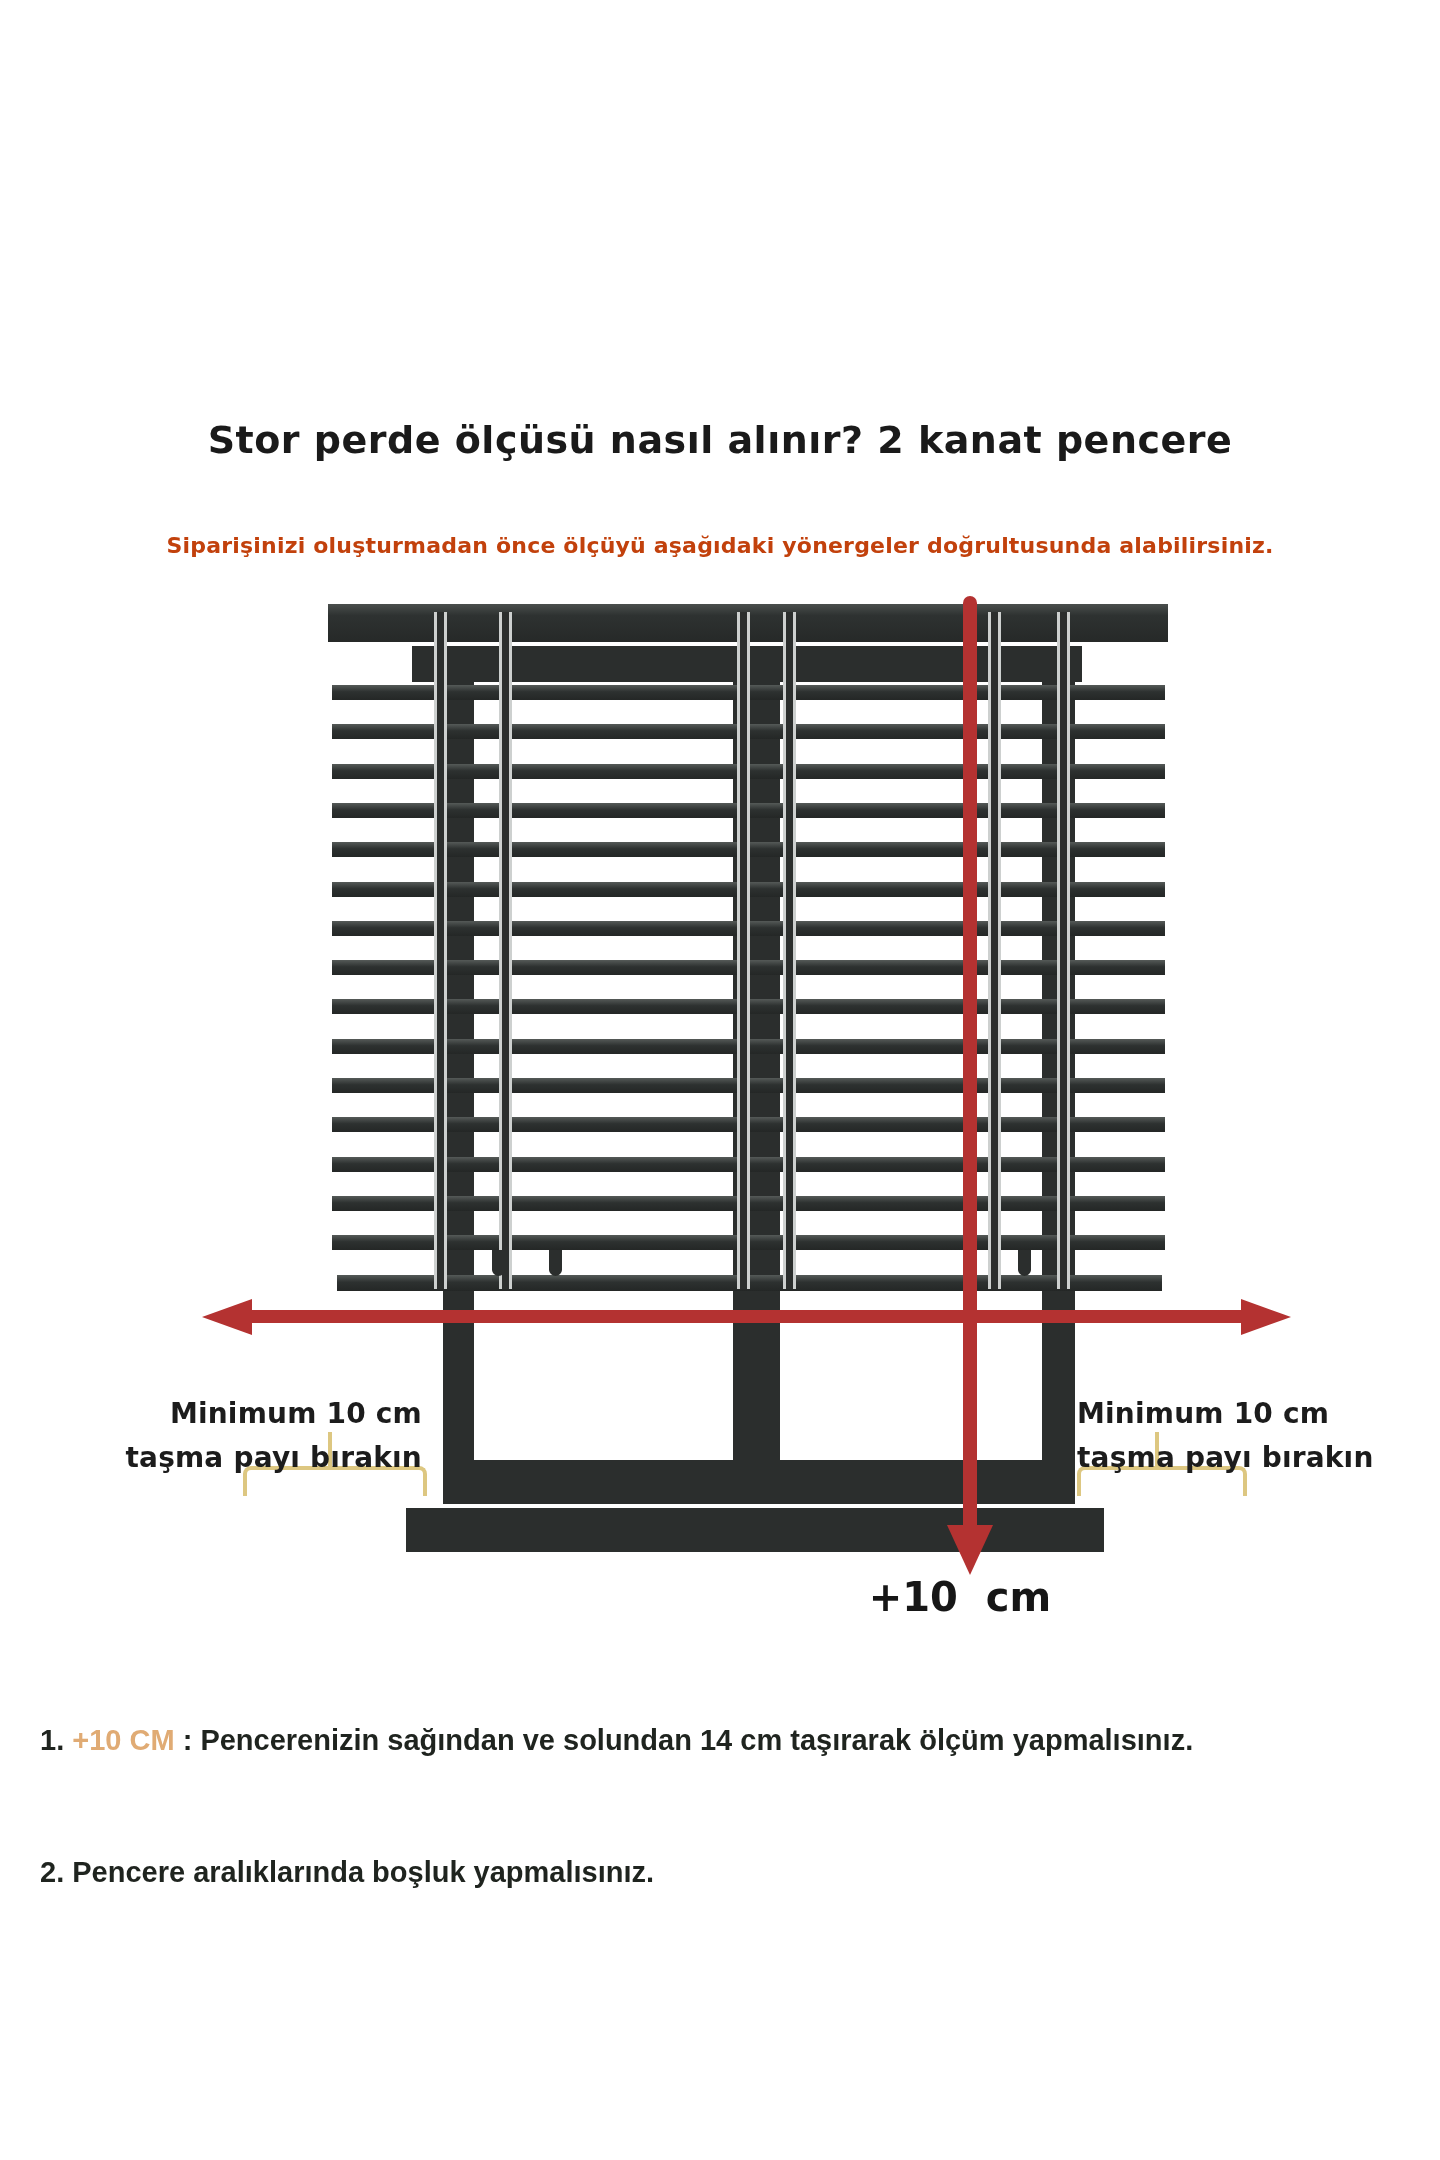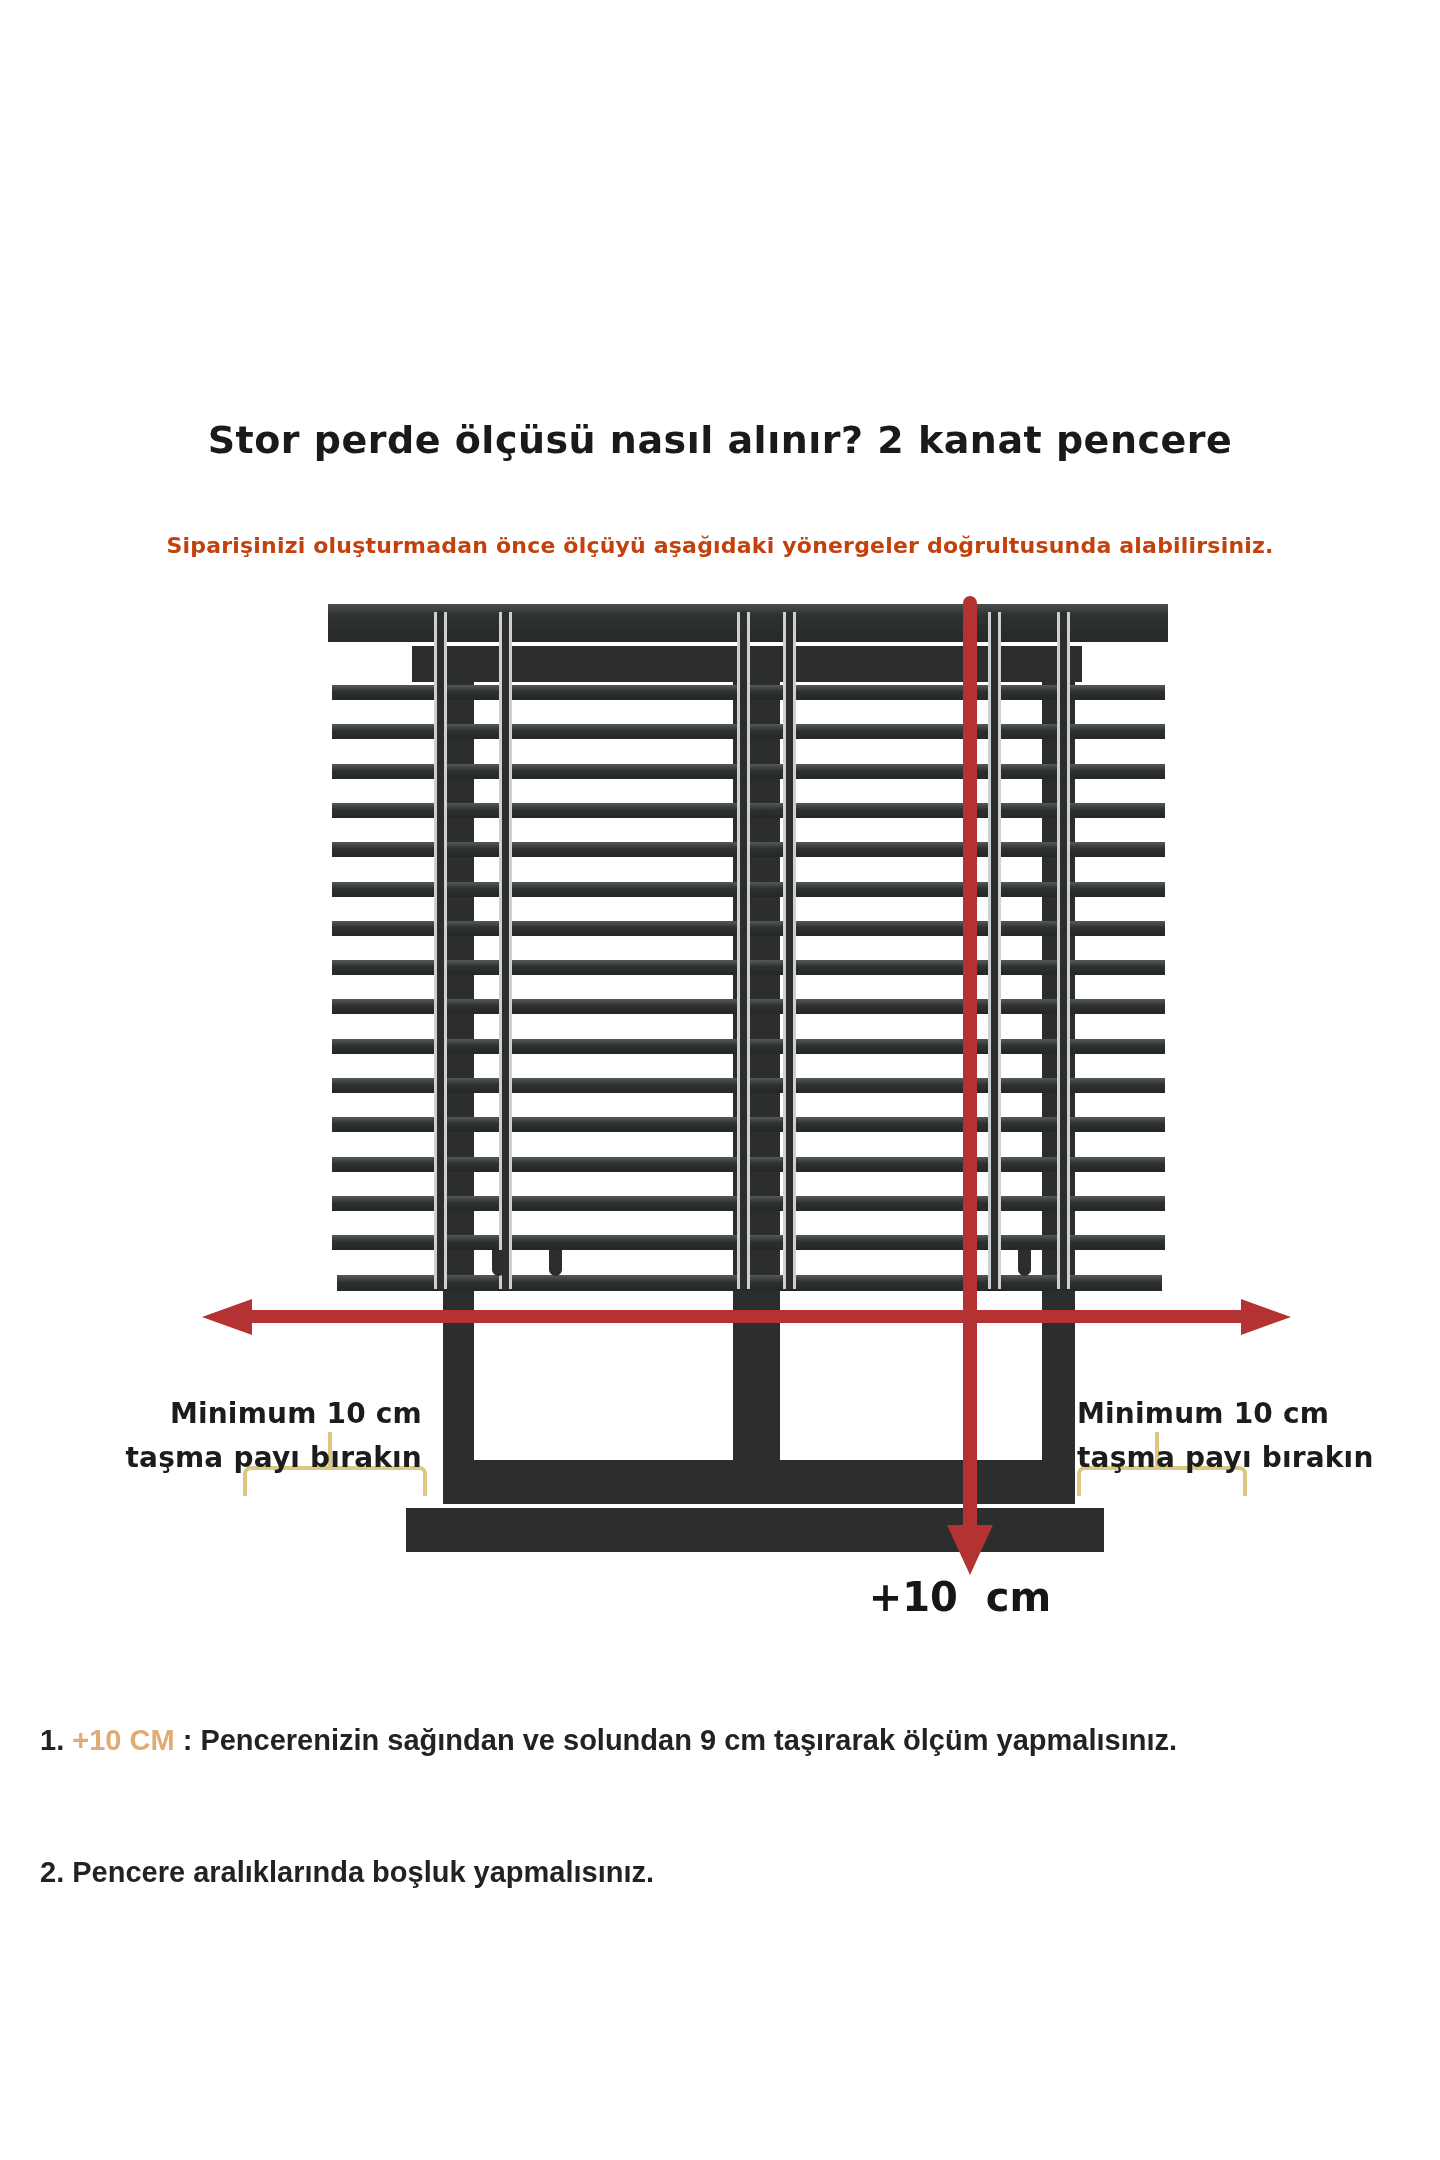--- a/index.html
+++ b/index.html
@@ -215,17 +215,17 @@
     <div>taşma payı bırakın</div>
   </div>
   <div class="abs side-label right">
     <div>Minimum 10 cm</div>
     <div>taşma payı bırakın</div>
   </div>
 
   <div class="abs plus10">+10 cm</div>
 
   <div class="abs notes">
-    <div><span>1. </span><span class="hl">+10 CM</span><span> : Pencerenizin sağından ve solundan 9 cm taşırarak ölçüm yapmalısınız.</span></div>
+    <div><span>1. </span><span class="hl">+10 CM</span><span> : Pencerenizin sağından ve solundan 14 cm taşırarak ölçüm yapmalısınız.</span></div>
     <div><span>2. </span><span class="hl"></span><span>Pencere aralıklarında boşluk yapmalısınız.</span></div>
   </div>
 
 </div>
 
 </body></html>

